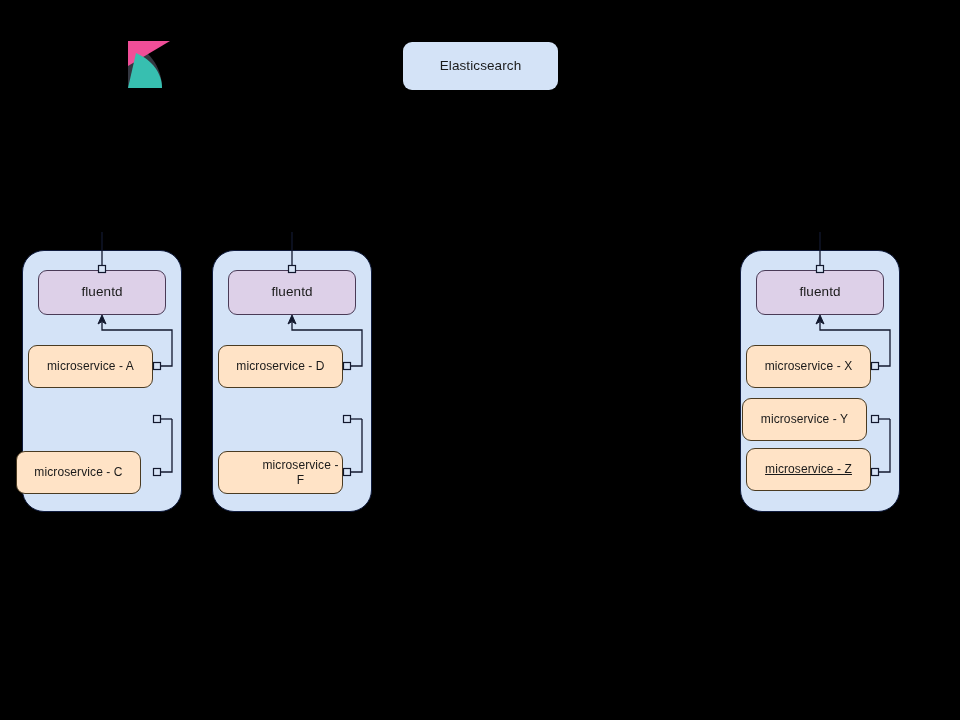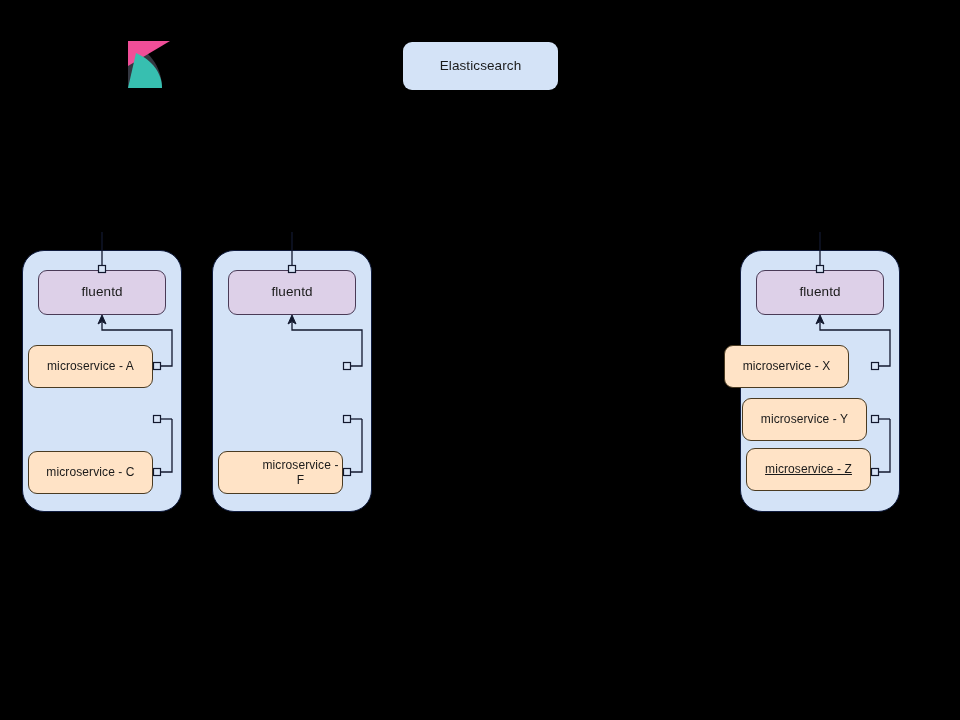--- a/index.html
+++ b/index.html
@@ -119,43 +119,46 @@
 
   <div class="node node-fluentd" style="left:38px; top:270px; width:128px; height:45px;">
     <span>fluentd</span>
   </div>
 
   <div class="node node-microservice" style="left:28px; top:345px; width:125px; height:43px;">
     <span>microservice - A</span>
   </div>
 
 
-  <div class="node node-microservice" style="left:28px; top:451px; width:125px; height:43px;">
+  <div class="node node-microservice" style="left:16px; top:451px; width:125px; height:43px;">
     <span>microservice - C</span>
   </div>
 
   <div class="cluster" style="left:212px; top:250px; width:160px; height:262px;"></div>
 
   <div class="node node-fluentd" style="left:228px; top:270px; width:128px; height:45px;">
     <span>fluentd</span>
   </div>
 
+  <div class="node node-microservice" style="left:218px; top:345px; width:125px; height:43px;">
+    <span>microservice - D</span>
+  </div>
 
 
   <div class="node node-microservice" style="left:218px; top:451px; width:125px; height:43px;padding-left:40px;">
     <span>microservice - F</span>
   </div>
 
   <div class="cluster" style="left:740px; top:250px; width:160px; height:262px;"></div>
 
   <div class="node node-fluentd" style="left:756px; top:270px; width:128px; height:45px;">
     <span>fluentd</span>
   </div>
 
-  <div class="node node-microservice" style="left:724px; top:345px; width:125px; height:43px;justify-content:center;">
+  <div class="node node-microservice" style="left:746px; top:345px; width:125px; height:43px;justify-content:center;">
     <span>microservice - X</span>
   </div>
 
   <div class="node node-microservice" style="left:742px; top:398px; width:125px; height:43px;">
     <span>microservice - Y</span>
   </div>
 
   <div class="node node-microservice" style="left:746px; top:448px; width:125px; height:43px;text-decoration:underline;">
     <span>microservice - Z</span>
   </div>

